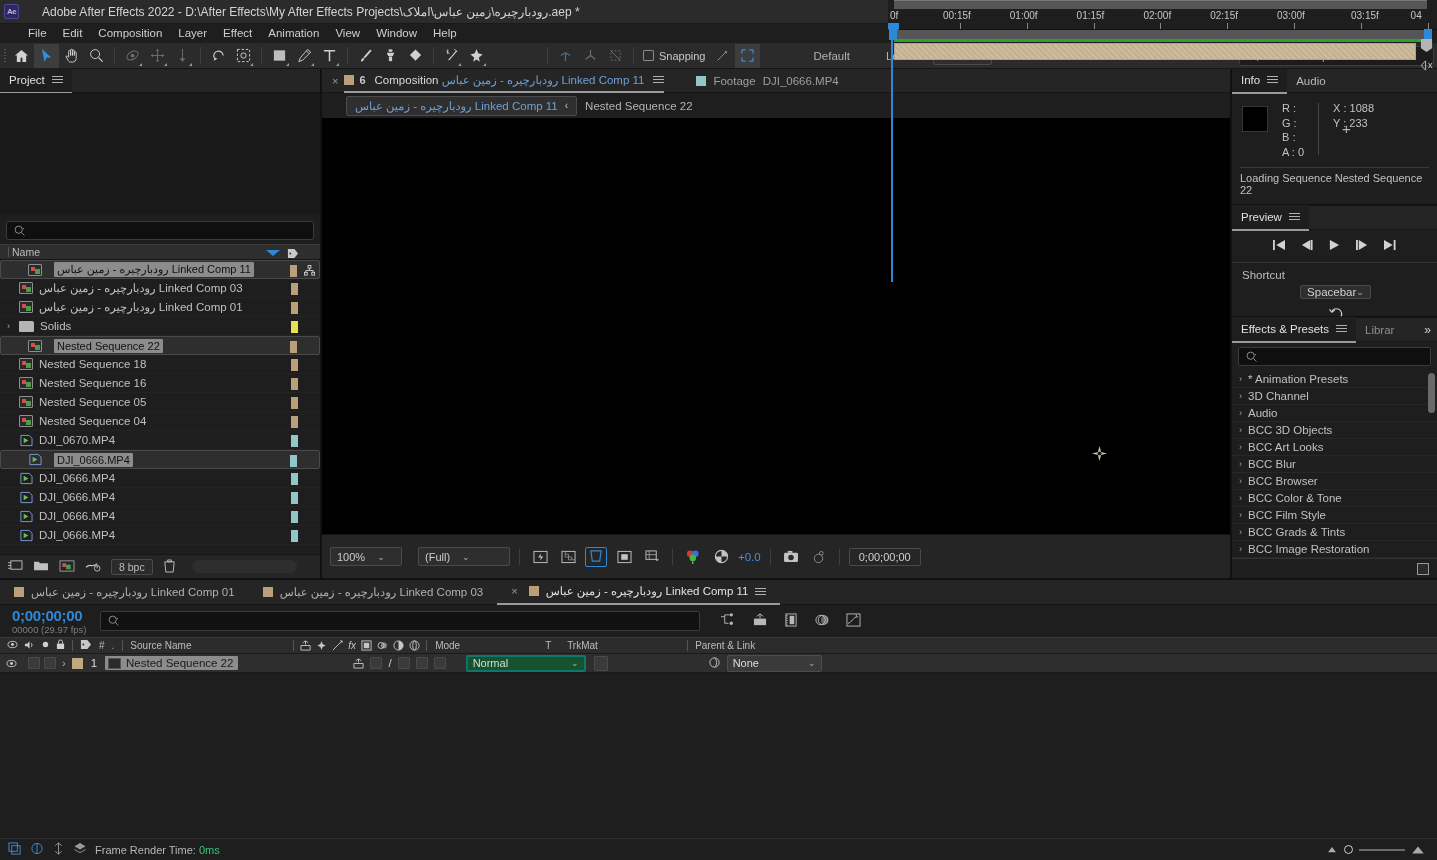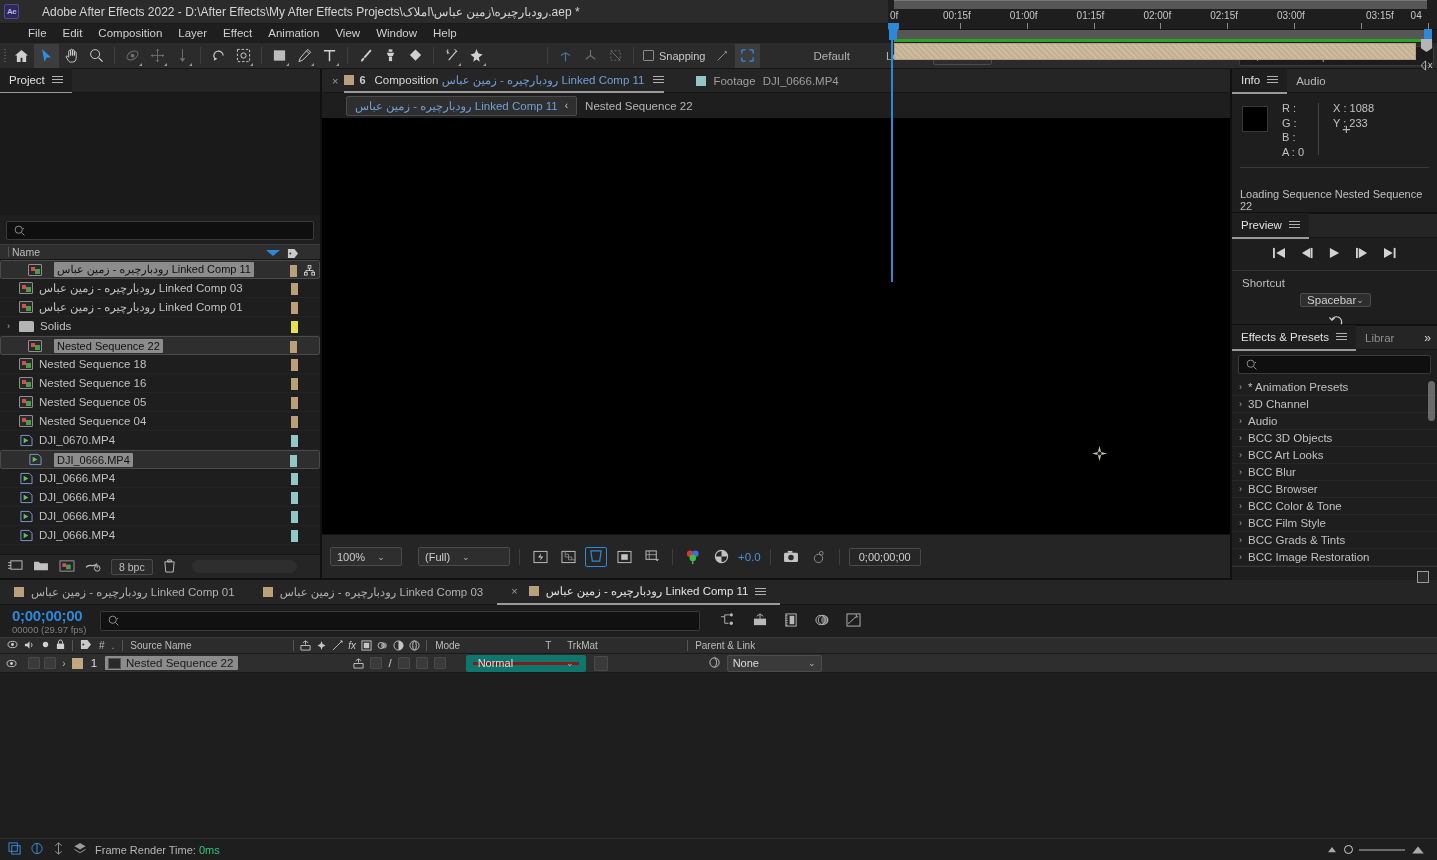--- a/index.html
+++ b/index.html
@@ -158,21 +158,21 @@
 
   
   .right-dock { width: 205px; background: #1e1e1e; display: flex; flex-direction: column; }
   .info-pane { height: 155px; border-bottom: 2px solid #111; }
   .info-body { padding: 8px 10px 0 10px; display: flex; gap: 0; position: relative; }
   .col-sw { width: 26px; height: 26px; background: #000; border:1px solid #383838; margin-top:5px;}
   .rgba { margin-left: 14px; font-size: 11px; color: #c2c2c2; line-height: 14.5px; }
   .divider-v { width: 1px; background: #444; margin: 2px 14px 4px 14px; }
   .xy { font-size: 11px; color: #c2c2c2; line-height: 14.5px; }
   .plus-g { position:absolute; left: 110px; top: 27px; color: #b4b4b4; font-size: 15px;}
-  .info-status { border-top: 1px solid #3a3a3a; margin: 8px 8px 0 8px; padding-top: 20px; font-size: 11px; color: #c0c0c0; }
+  .info-status { border-top: 1px solid #3a3a3a; margin: 8px 8px 0 8px; padding-top: 4px; font-size: 11px; color: #c0c0c0; }
   .prev-pane { height: 112px; border-bottom: 2px solid #111; }
   .prev-btns { display: flex; justify-content: center; gap: 14px; padding: 9px 0 9px 0; color: #d2d2d2; }
   .shortcut-lbl { padding-left: 10px; font-size: 11.5px; color: #bdbdbd; border-top:1px solid #333; padding-top:6px;}
   .sc-row { display:flex; align-items:center; gap: 8px; padding: 4px 8px 0 10px; flex-direction: column; }
   .sc-sel { flex:1; height: 20px; background:#2e2e2e; border:1px solid #4a4a4a; border-radius:2px;
             display:flex; align-items:center; justify-content:space-between; padding: 0 6px; font-size: 11.5px; color:#d0d0d0;}
   .fx-pane { flex: 1; display: flex; flex-direction: column; }
   .fx-search { margin: 5px 6px; height: 19px; background: #0f0f0f; border: 1px solid #3a3a3a; border-radius: 2px;
                display: flex; align-items: center; padding-left: 7px; }
   .fx-list { flex: 1; overflow: hidden; position: relative; background:#1e1e1e;}
@@ -199,21 +199,21 @@
     height: 17px; background: #2c2c2c; display: flex; align-items: center;
     font-size: 10px; color: #bcbcbc; border-bottom: 1px solid #1a1a1a; border-top:1px solid #3a3a3a;
   }
   .eye-col { width: 72px; display: flex; align-items:center; gap: 6px; padding-left: 7px; color:#d0d0d0;}
   .vbar { width:1px; height:11px; background:#555; }
   .lay-row { height: 19px; display: flex; align-items: center; font-size: 11.5px; background: #2e2e2e; border-bottom:1px solid #1a1a1a;}
   .lay-left { width: 890px; display: flex; align-items: center; }
   .sq { width: 12px; height: 12px; background: #3a3a3a; border:1px solid #4a4a4a; border-radius:1px;}
   .label-chip { width: 11px; height: 11px; background: #c0a87f; }
   .src-name { background: #8c8c8c; color: #1a1a1a; padding: 1px 5px 1px 3px; border-radius:1px; display:flex; align-items:center; gap:5px; }
-  .mode-sel { width: 120px; height: 17px; background: #7f1d1d; border:7px solid #0f766e; border-radius:2px;
+  .mode-sel { width: 120px; height: 17px; background: #14532d; border:2px solid #0f766e; border-radius:2px;
               display: flex; align-items:center; justify-content:space-between; padding: 0 5px; font-size: 11px; color:#dcdcdc;}
   .parent-sel { width: 95px; height: 17px; background: #3a3a3a; border:1px solid #4c4c4c; border-radius:2px;
               display: flex; align-items:center; justify-content:space-between; padding: 0 5px; font-size: 11px; color:#dcdcdc;}
   
   .tl-right { position: absolute; left: 888px; right: 0; top: 0; bottom: 0; }
   .ruler { height: 30px; background: #1e1e1e; position: relative; border-bottom:1px solid #111;}
   .ruler-top { height: 9px; background: #565656; margin: 0 10px 0 6px; border-top: 1px solid #777;}
   .tick-lbl { position: absolute; top: 10px; font-size: 10px; color: #c6c6c6; }
   .tick { position: absolute; top: 23px; width: 1px; height: 6px; background: #888; }
   .work-bar { height:9px; background:#565656; position:relative; margin: 0 10px 0 6px;}
@@ -1184,21 +1184,21 @@
           <div class="tick-lbl" style="left: 121.8px;">01:00f</div>
           <div class="tick" style="left: 138.8px;"></div>
           <div class="tick-lbl" style="left: 188.6px;">01:15f</div>
           <div class="tick" style="left: 205.6px;"></div>
           <div class="tick-lbl" style="left: 255.4px;">02:00f</div>
           <div class="tick" style="left: 272.4px;"></div>
           <div class="tick-lbl" style="left: 322.2px;">02:15f</div>
           <div class="tick" style="left: 339.2px;"></div>
           <div class="tick-lbl" style="left: 389px;">03:00f</div>
           <div class="tick" style="left: 406px;"></div>
-          <div class="tick-lbl" style="left: 469px; padding-left: 9px;">03:15f</div>
+          <div class="tick-lbl" style="left: 454px; padding-left: 9px;">03:15f</div>
           <div class="tick" style="left: 472.8px;"></div>
           <div class="tick-lbl" style="left: 522.6px;">04</div>
           <div class="tick" style="left: 539.6px;"></div>
         </div>
       <div class="work-bar">
         <span class="wb-end" style="left:-5px"></span>
         <span class="wb-end" style="right:-5px"></span>
       </div>
       <div class="green-line"></div>
       <div class="clip-row">

